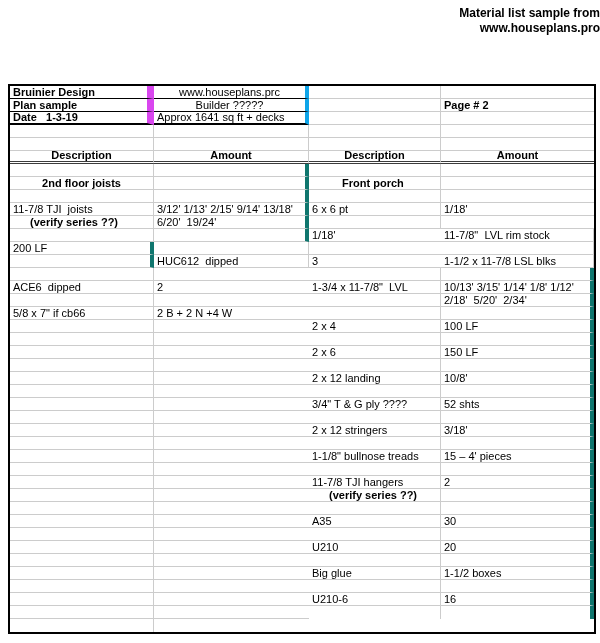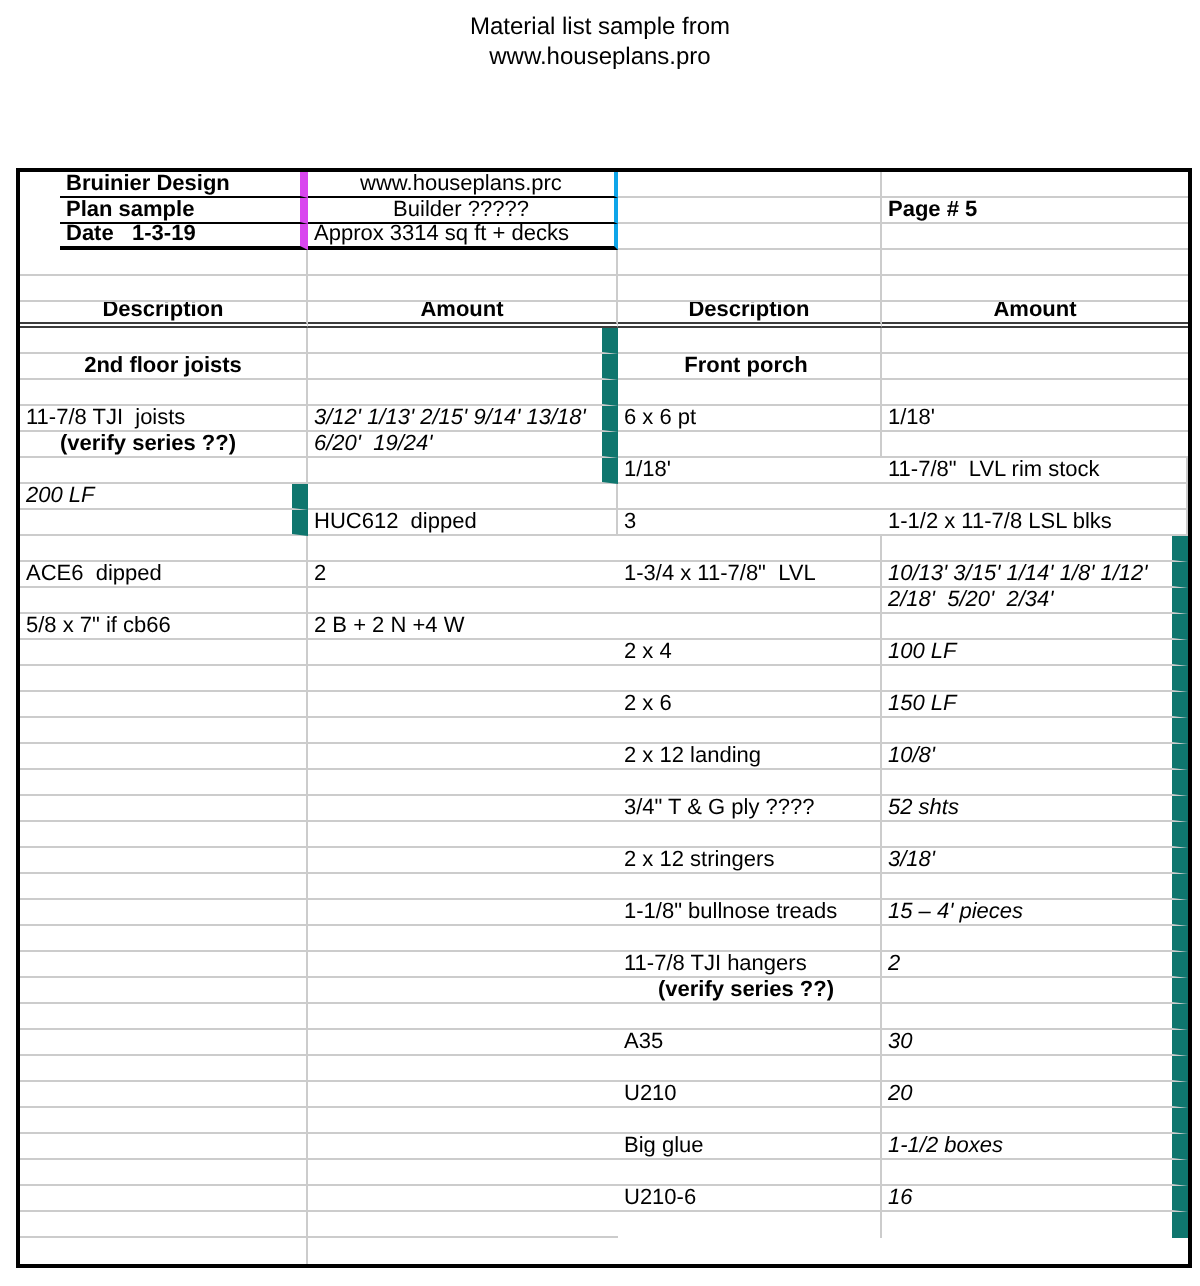--- a/index.html
+++ b/index.html
@@ -11,22 +11,22 @@
     font-family: "Liberation Sans", sans-serif;
     color: #000000;
     position: relative;
     overflow: hidden;
   }
   .doc-title {
     position: absolute;
     top: 6px;
     left: 0;
     width: 600px;
-    text-align: center;
-    font-weight: normal;
+    text-align: right;
+    font-weight: bold;
     font-size: 12px;
     line-height: 15px;
   }
   .material-table {
     position: absolute;
     left: 8px;
     top: 84px;
     display: grid;
     grid-template-columns: 144px 155px 132px 153px;
     grid-auto-rows: 13px;
@@ -49,48 +49,48 @@
   .cell.lastrow { border-bottom: none; }
 
   .bold { font-weight: bold; }
   .center { justify-content: center; padding-left: 0; }
   .underline { }
   .indent { padding-left: 20px; }
 
   
   .box-row    { border-bottom: 1px solid #000000; }
   .box-bottom { border-bottom: 2px solid #000000; }
-  .box-div    { border-right: 4px solid #d946ef; margin-left: 20px; }
-  .box-edge   { border-right: 2px solid #0ea5e9; }
+  .box-div    { border-right: 7px solid #d946ef; }
+  .box-edge   { border-right: 4px solid #0ea5e9; }
 
   
   .header-bottom { border-bottom: 3px double #3c3c3c; }
 
   
-  .mid-divider { border-right: 8px solid #0f766e; font-style: italic; }
+  .mid-divider { border-right: 4px solid #0f766e; }
 </style>
 </head>
 <body>
 
 <div class="doc-title">
   <div>Material list sample from</div>
   <div>www.houseplans.pro</div>
 </div>
 
 <div class="material-table" id="material-table">
     <div class="cell c0 bold box-row box-div">Bruinier Design</div>
     <div class="cell c1 center box-row box-edge">www.houseplans.prc</div>
     <div class="cell c2"></div>
     <div class="cell c3"></div>
     <div class="cell c0 bold box-row box-div">Plan sample</div>
     <div class="cell c1 center box-row box-edge">Builder ?????</div>
     <div class="cell c2"></div>
-    <div class="cell c3 bold">Page # 5</div>
+    <div class="cell c3 bold">Page # 2</div>
     <div class="cell c0 bold box-bottom box-div">Date   1-3-19</div>
-    <div class="cell c1 box-bottom box-edge">Approx 3314 sq ft + decks</div>
+    <div class="cell c1 box-bottom box-edge">Approx 1641 sq ft + decks</div>
     <div class="cell c2"></div>
     <div class="cell c3"></div>
     <div class="cell c0"></div>
     <div class="cell c1"></div>
     <div class="cell c2"></div>
     <div class="cell c3"></div>
     <div class="cell c0"></div>
     <div class="cell c1"></div>
     <div class="cell c2"></div>
     <div class="cell c3"></div>

